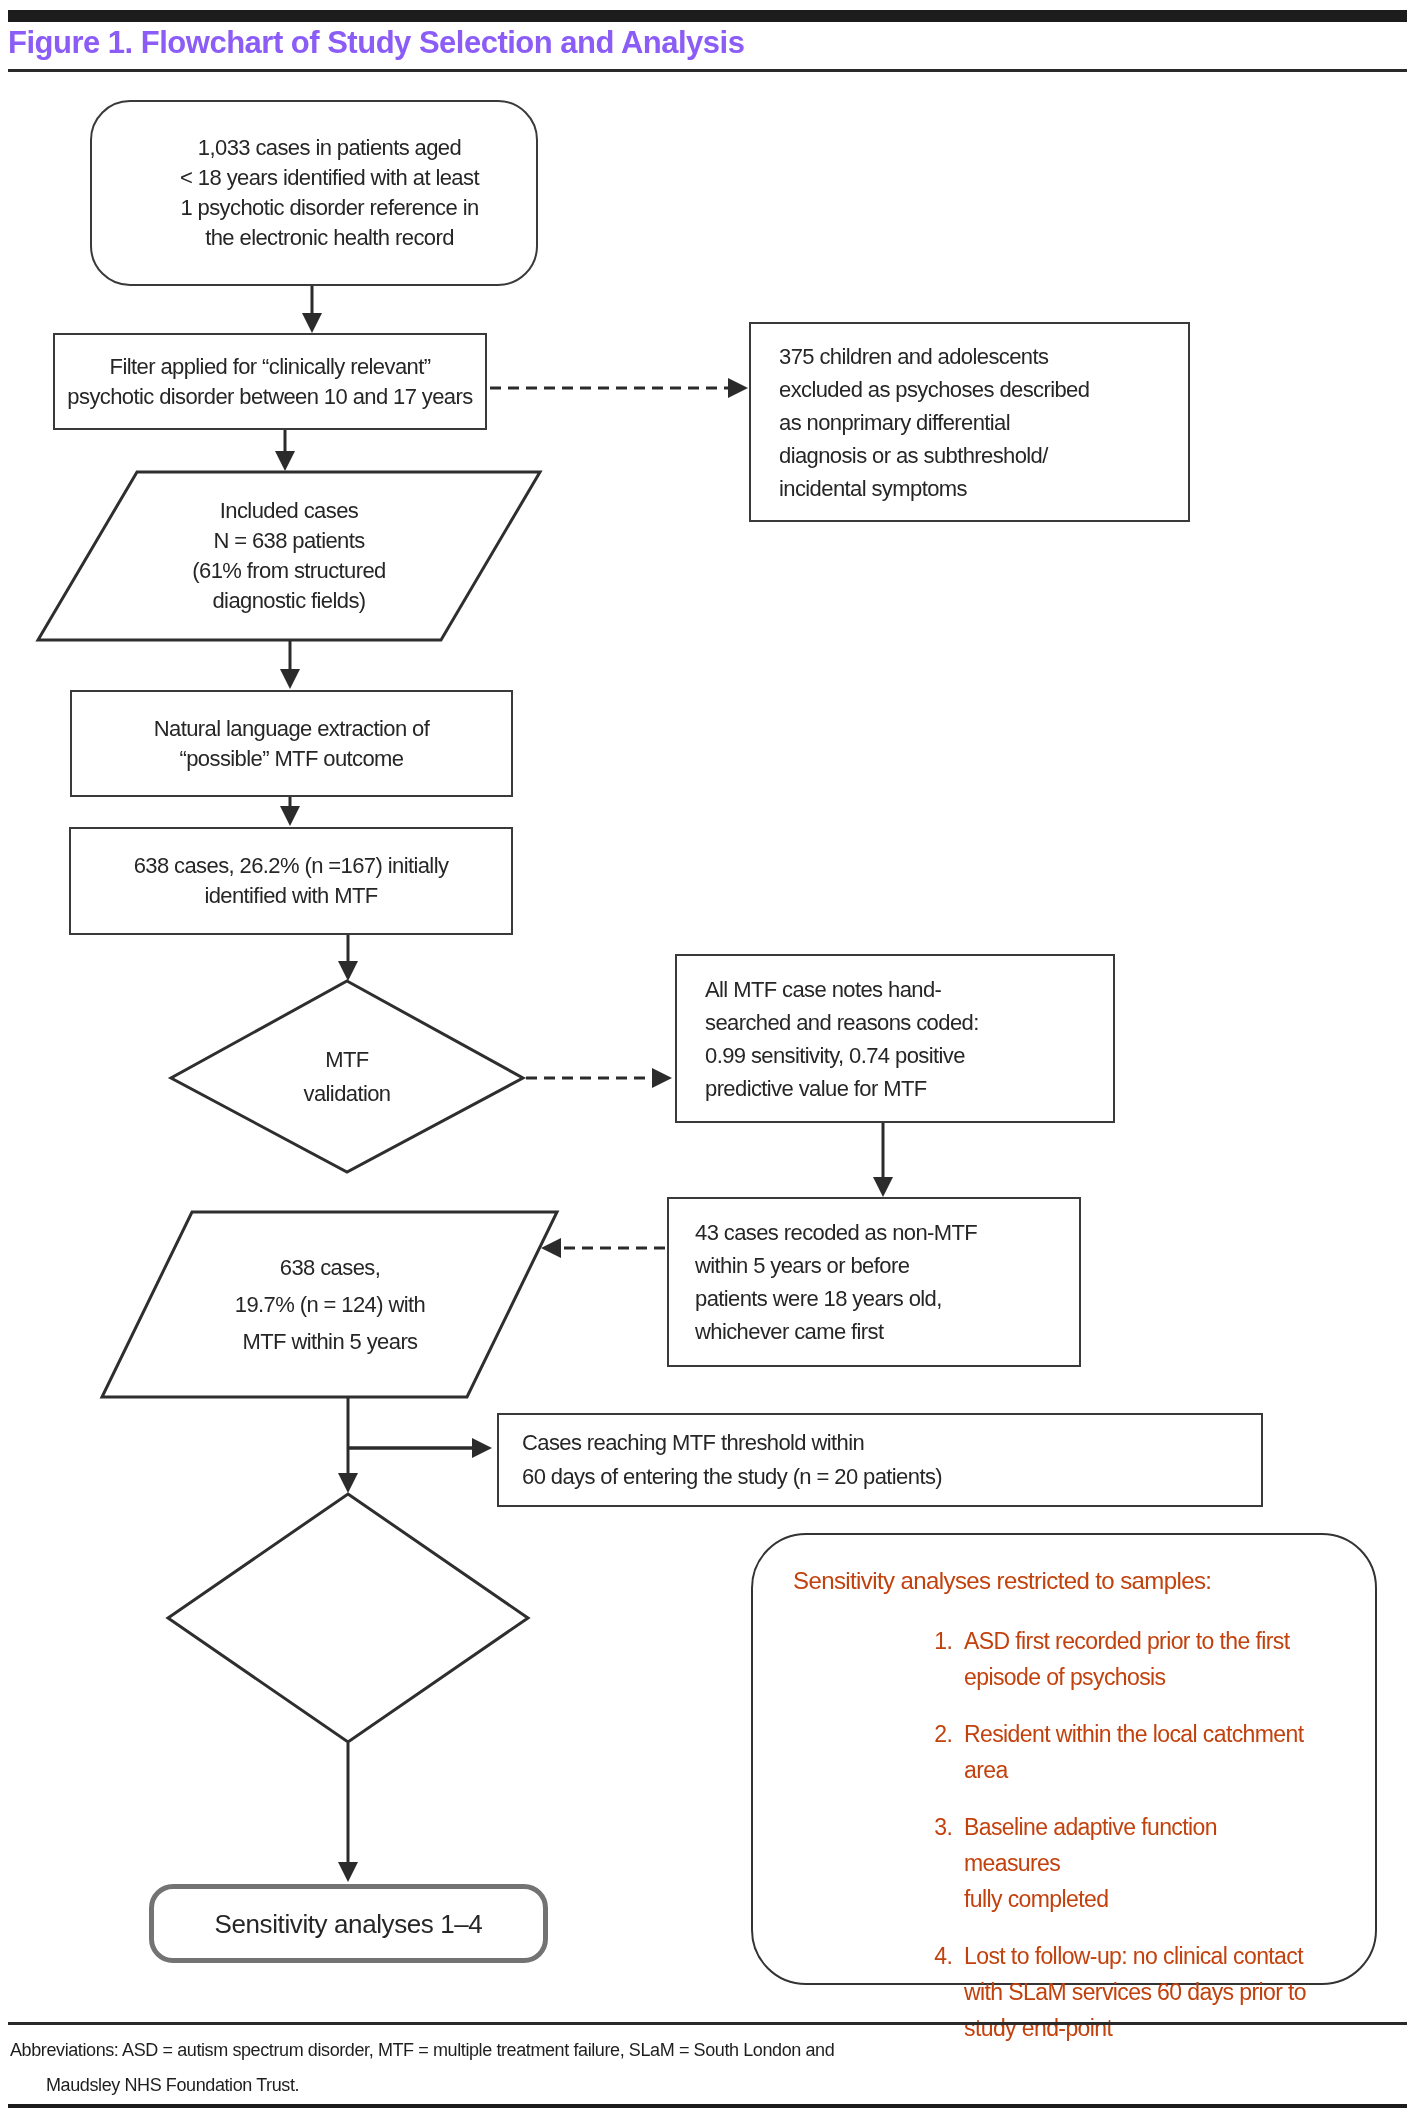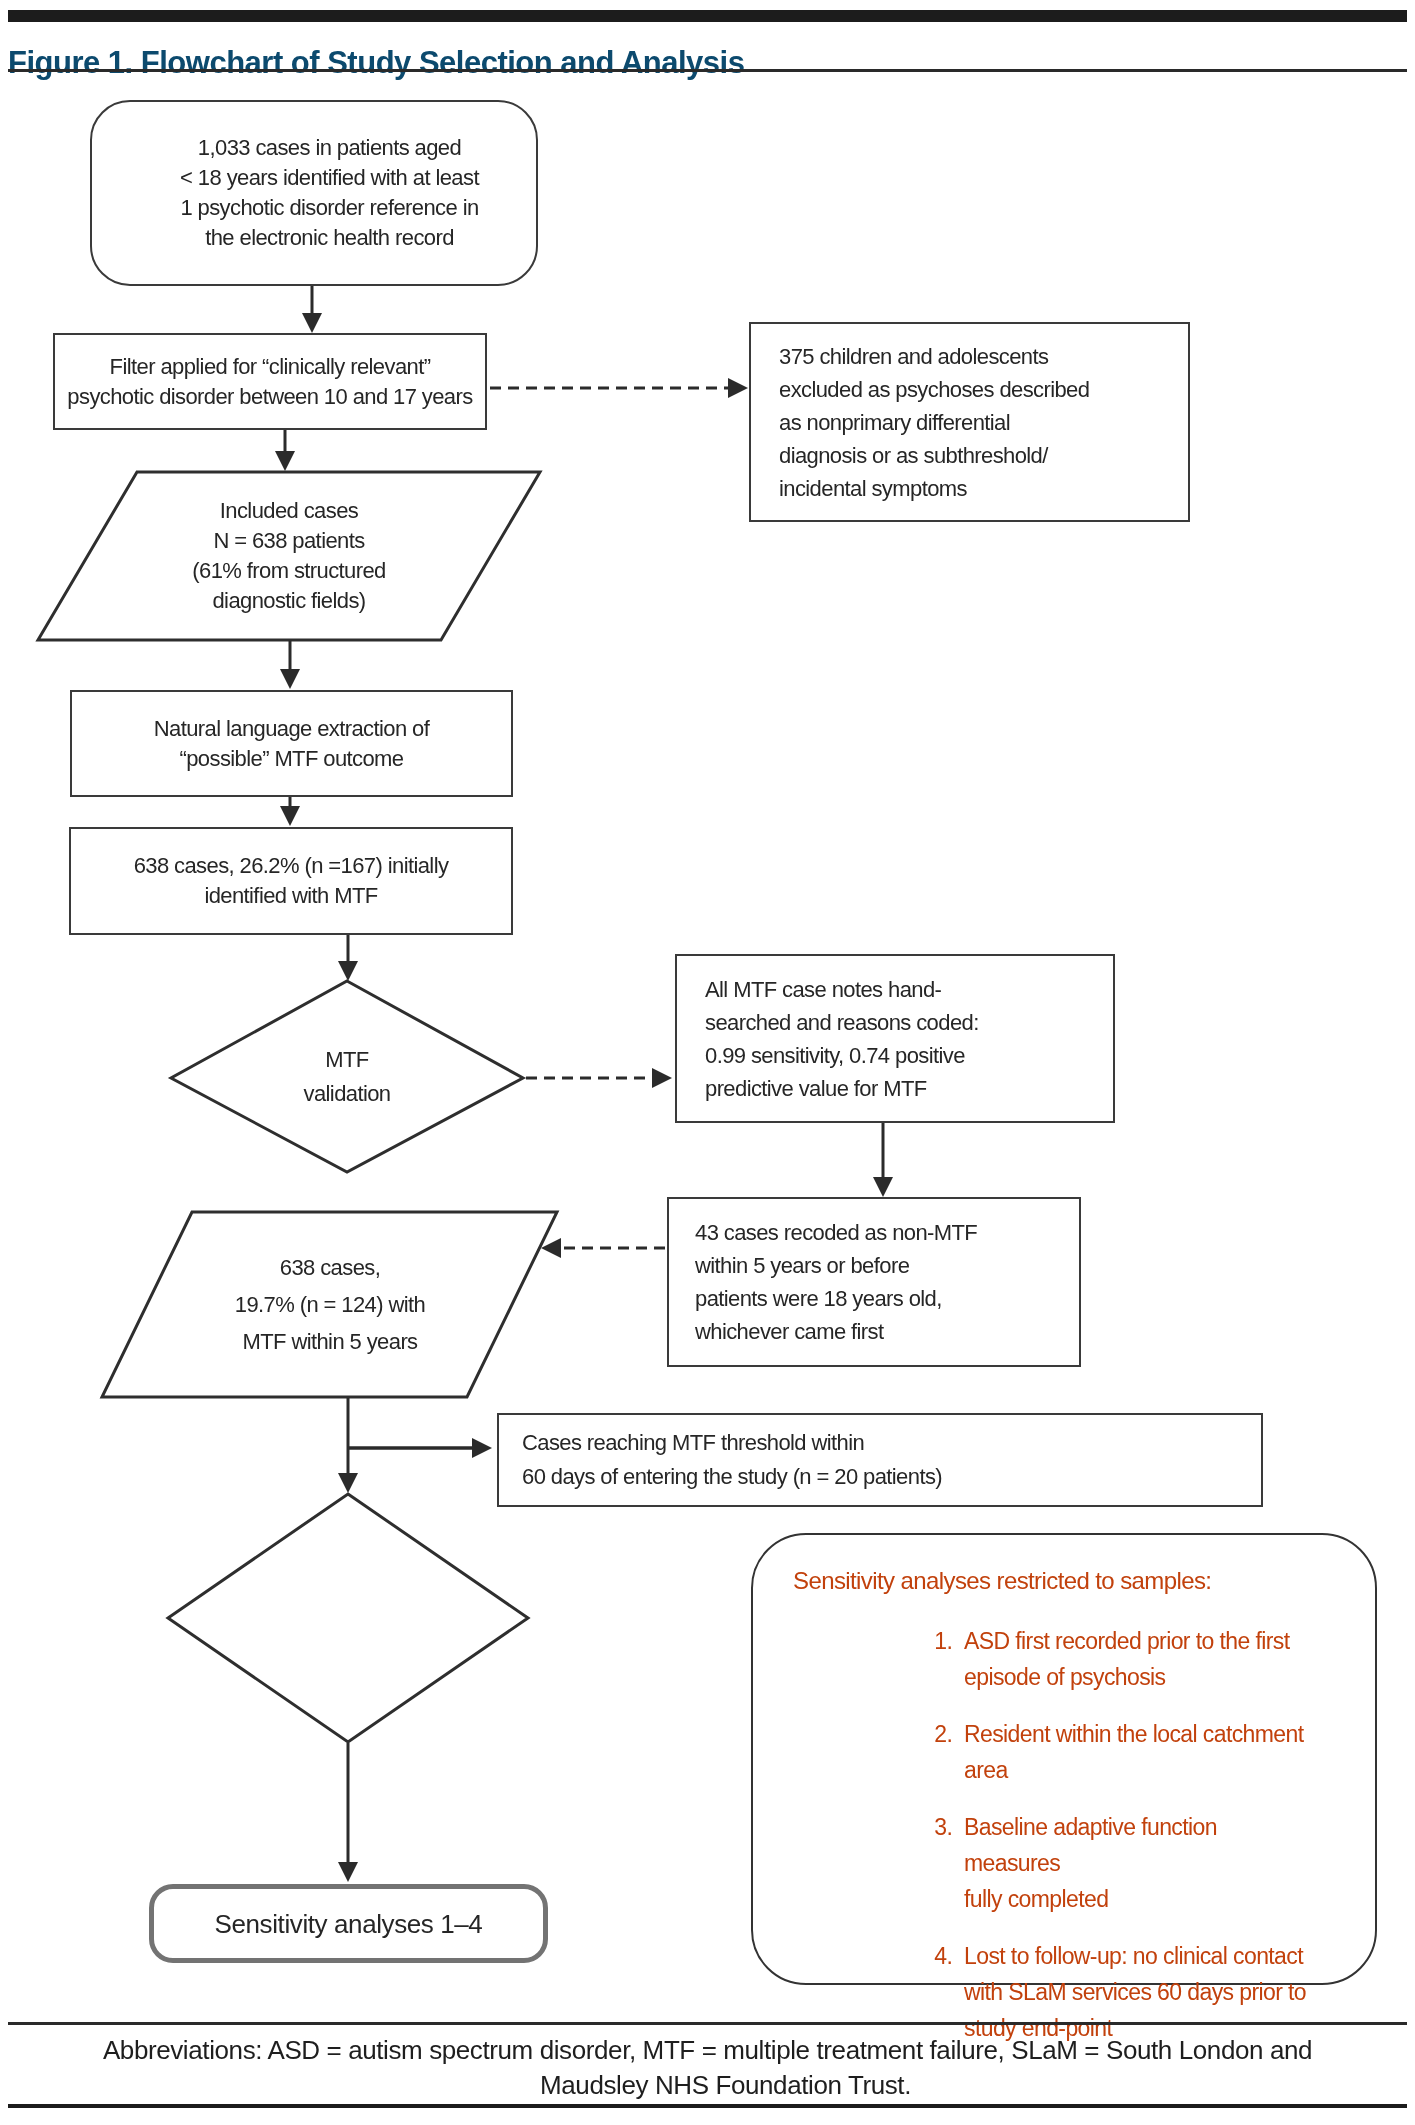--- a/index.html
+++ b/index.html
@@ -5,21 +5,21 @@
   html,body{margin:0;padding:0;background:#ffffff;}
   .page{
     position:relative;width:1415px;height:2125px;background:#fff;
     font-family:"Liberation Sans","DejaVu Sans",sans-serif;color:#262626;
     overflow:hidden;
   }
   .bar{position:absolute;left:8px;width:1399px;background:#1c1c1c;}
   .rule{position:absolute;left:8px;width:1399px;background:#2a2a2a;}
   .title{
     position:absolute;left:8px;top:25px;font-size:31px;font-weight:bold;
-    letter-spacing:-0.5px;color:#0c4a6e;white-space:pre;margin-top:20px;
+    letter-spacing:-0.5px;color:#8b5cf6;white-space:pre;
   }
   .canvas{position:absolute;left:0;top:0;width:1415px;height:2125px;}
   svg.layer{position:absolute;left:0;top:0;}
   .node{
     position:absolute;display:flex;align-items:center;justify-content:center;
     font-size:22px;line-height:30px;letter-spacing:-0.6px;color:#262626;
     white-space:pre-line;text-align:center;box-sizing:border-box;
   }
   .rect{border:2.5px solid #3a3a3a;background:transparent;}
   .round{border-radius:40px;padding-left:31px;}
@@ -34,22 +34,22 @@
     font-size:24px;letter-spacing:-0.6px;color:#c2410c;
   }
   .panel .heading{white-space:pre-line;line-height:32px;}
   .panel ol{margin:26px 0 0 0;padding-left:165px;}
   .panel li{
     font-size:23px;line-height:36px;margin-bottom:21px;white-space:pre-line;
     padding-left:6px;
   }
   .abbrev{
     position:absolute;left:10px;top:2033px;width:1395px;
-    font-size:26px;line-height:35px;letter-spacing:-0.4px;color:#1e1e1e;
-    white-space:pre-line;padding-left:36px;text-indent:-36px;box-sizing:border-box;text-align:center;
+    font-size:18px;line-height:35px;letter-spacing:-0.4px;color:#1e1e1e;
+    white-space:pre-line;padding-left:36px;text-indent:-36px;box-sizing:border-box;
   }
 </style>
 </head>
 <body>
 
 <div class="page">
 
   <div class="bar" style="top:10px;height:12px;"></div>
   <div class="title">Figure 1. Flowchart of Study Selection and Analysis</div>
   <div class="rule" style="top:69px;height:3px;"></div>

